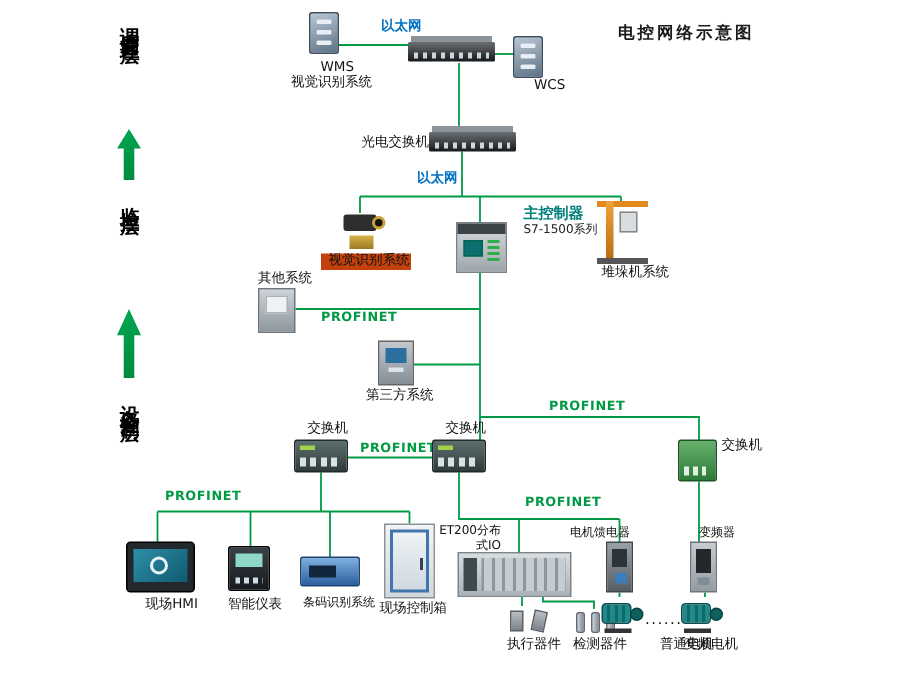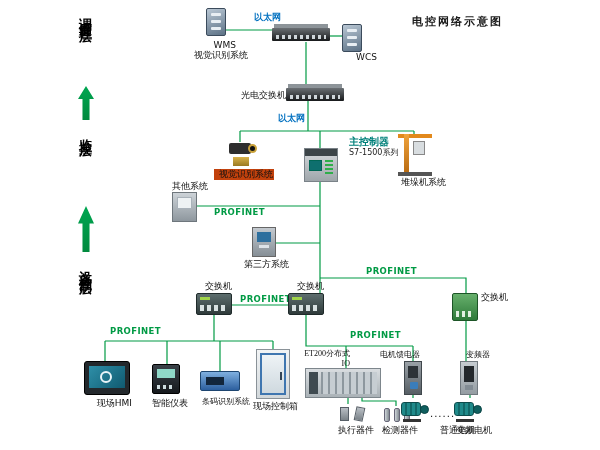--- a/index.html
+++ b/index.html
@@ -214,21 +214,21 @@
       <div class="bar-win"></div>
     </div>
   <div class="lbl sm" style="left:190px;top:397px;width:60px;">条码识别系统</div>
 
   <div class="icon-cab" style="left:256px;top:349px;">
       <div class="cab-door"></div>
       <div class="cab-handle"></div>
     </div>
   <div class="lbl" style="left:250px;top:401px;width:48px;">现场控制箱</div>
 
-  <div class="lbl sm" style="left:302px;top:349px;width:48px;font-family:Liberation Serif, serif;">ET200分布式IO</div>
+  <div class="lbl sm" style="left:286px;top:349px;width:48px;">ET200分布式IO</div>
   <div class="icon-rack" style="left:305px;top:368px;">
       <div class="rack-head"></div>
       <div class="rack-slots"></div>
     </div>
 
   <div class="icon-act" style="left:337px;top:404px;">
       <div class="act-plug p1"></div>
       <div class="act-plug p2"></div>
     </div>
   <div class="lbl" style="left:334px;top:425px;width:40px;">执行器件</div>

